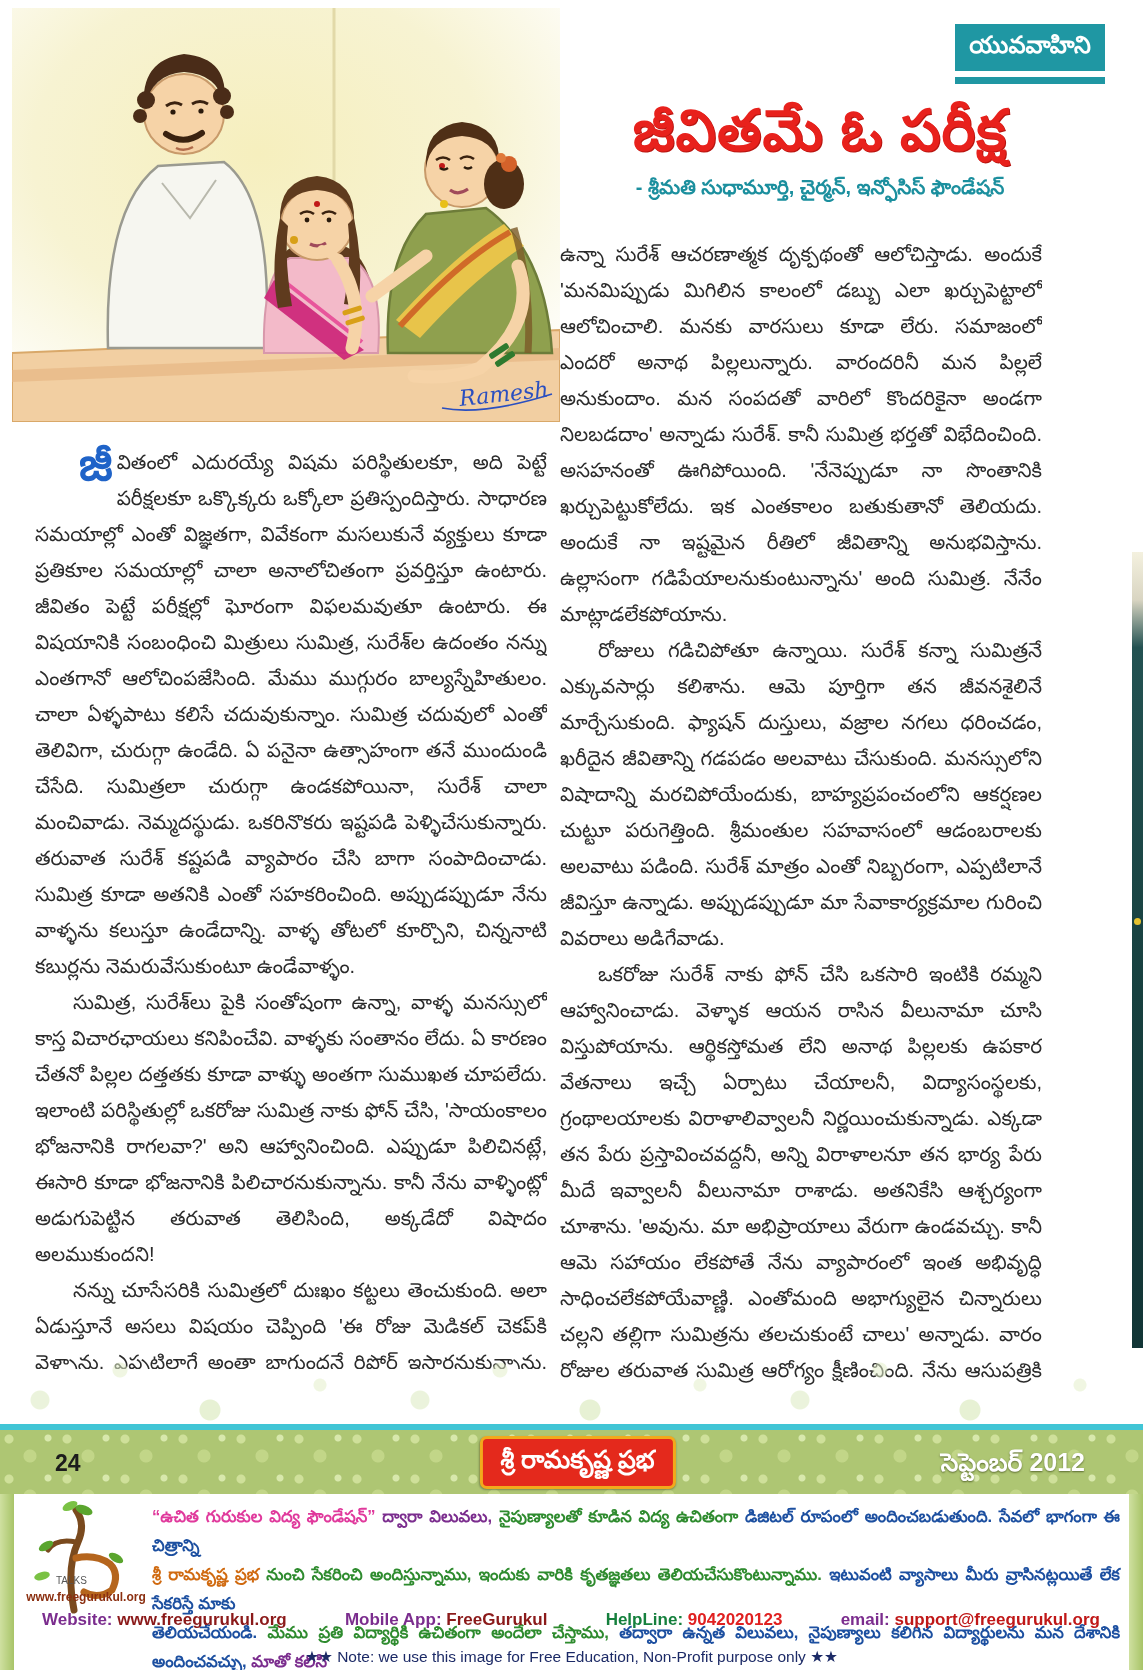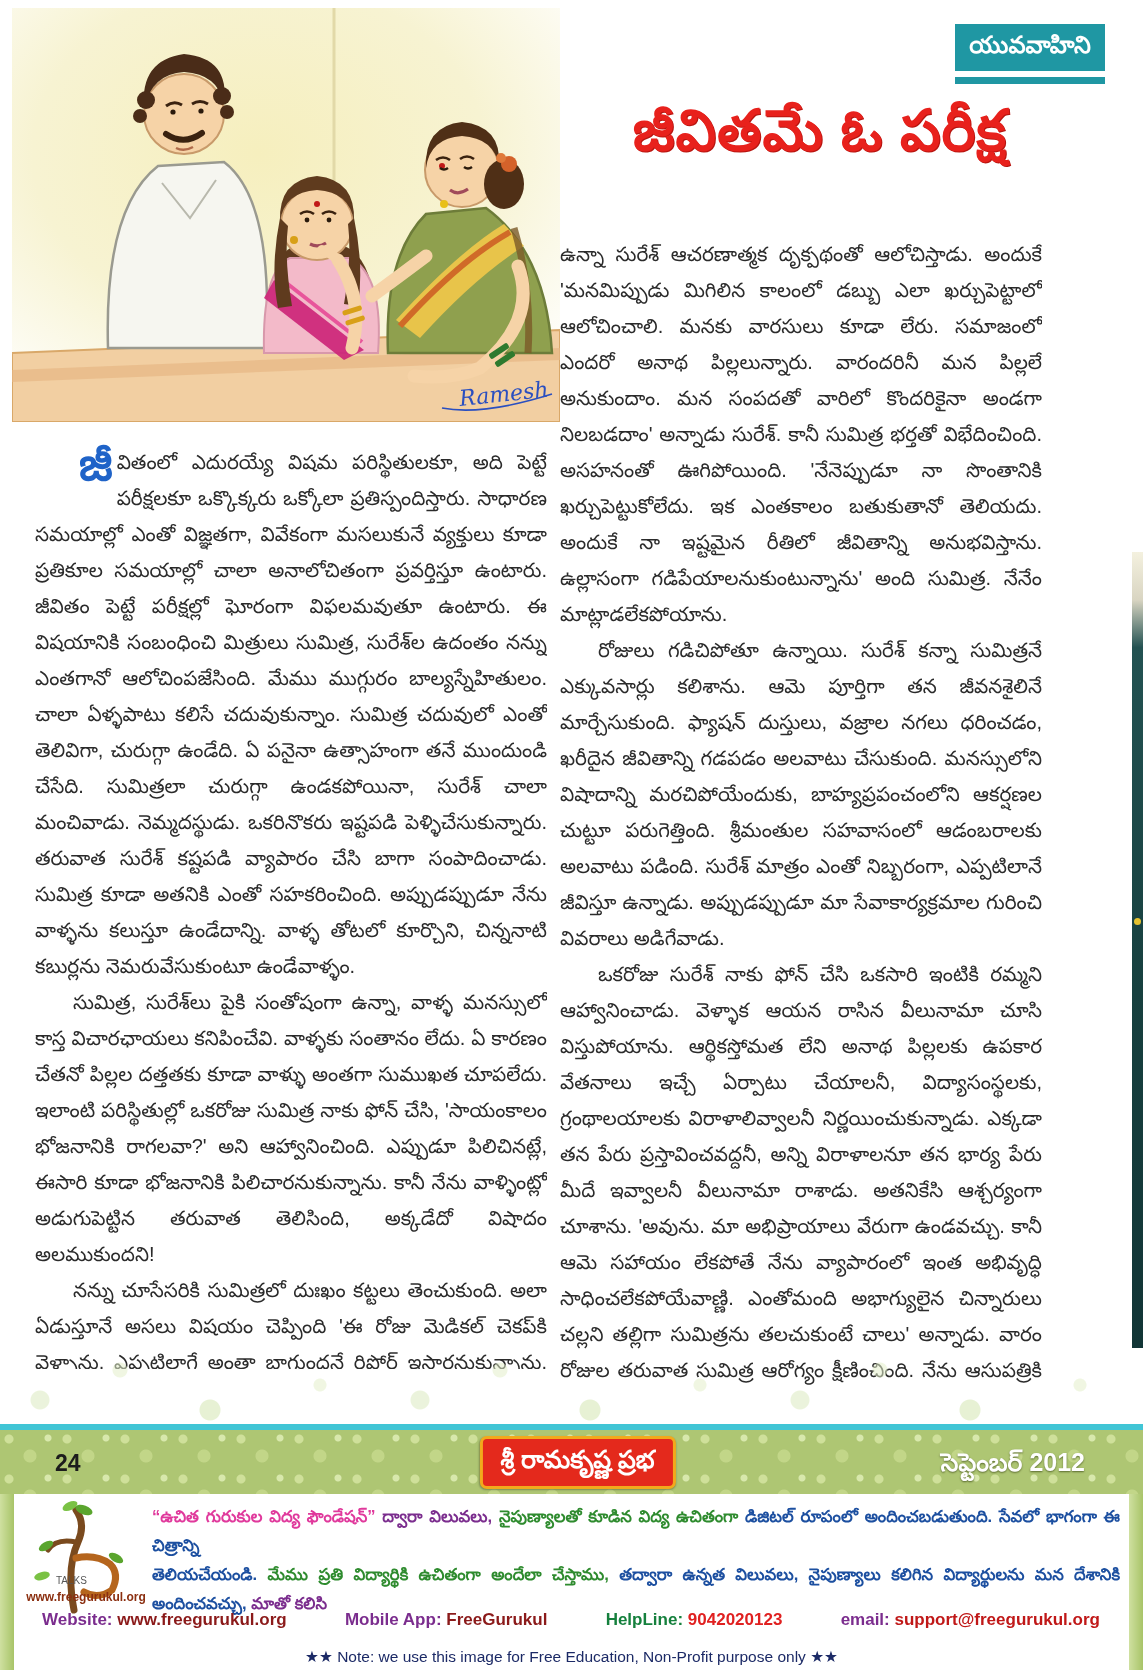--- a/index.html
+++ b/index.html
@@ -157,20 +157,21 @@
       <path d="M430,400 Q470,408 540,386" fill="none" stroke="#2a4fc0" stroke-width="1.6"></path>
     </svg>
   </div>
 
   <div class="masthead-box">
     <span>యువవాహిని</span>
   </div>
   <div class="masthead-rule"></div>
 
   <div class="title">జీవితమే ఓ పరీక్ష</div>
+  <div class="byline">- శ్రీమతి సుధామూర్తి, చైర్మన్, ఇన్ఫోసిస్ ఫౌండేషన్</div>
 
   <div class="col col-right">
     <p>ఉన్నా సురేశ్ ఆచరణాత్మక దృక్పథంతో ఆలోచిస్తాడు. అందుకే 'మనమిప్పుడు మిగిలిన కాలంలో డబ్బు ఎలా ఖర్చుపెట్టాలో ఆలోచించాలి. మనకు వారసులు కూడా లేరు. సమాజంలో ఎందరో అనాథ పిల్లలున్నారు. వారందరినీ మన పిల్లలే అనుకుందాం. మన సంపదతో వారిలో కొందరికైనా అండగా నిలబడదాం' అన్నాడు సురేశ్. కానీ సుమిత్ర భర్తతో విభేదించింది. అసహనంతో ఊగిపోయింది. 'నేనెప్పుడూ నా సొంతానికి ఖర్చుపెట్టుకోలేదు. ఇక ఎంతకాలం బతుకుతానో తెలియదు. అందుకే నా ఇష్టమైన రీతిలో జీవితాన్ని అనుభవిస్తాను. ఉల్లాసంగా గడిపేయాలనుకుంటున్నాను' అంది సుమిత్ర. నేనేం మాట్లాడలేకపోయాను.</p>
     <p class="indent">రోజులు గడిచిపోతూ ఉన్నాయి. సురేశ్ కన్నా సుమిత్రనే ఎక్కువసార్లు కలిశాను. ఆమె పూర్తిగా తన జీవనశైలినే మార్చేసుకుంది. ఫ్యాషన్ దుస్తులు, వజ్రాల నగలు ధరించడం, ఖరీదైన జీవితాన్ని గడపడం అలవాటు చేసుకుంది. మనస్సులోని విషాదాన్ని మరచిపోయేందుకు, బాహ్యప్రపంచంలోని ఆకర్షణల చుట్టూ పరుగెత్తింది. శ్రీమంతుల సహవాసంలో ఆడంబరాలకు అలవాటు పడింది. సురేశ్ మాత్రం ఎంతో నిబ్బరంగా, ఎప్పటిలానే జీవిస్తూ ఉన్నాడు. అప్పుడప్పుడూ మా సేవాకార్యక్రమాల గురించి వివరాలు అడిగేవాడు.</p>
     <p class="indent"><span>ఒకరోజు సురేశ్ నాకు ఫోన్ చేసి ఒకసారి ఇంటికి రమ్మని ఆహ్వానించాడు. వెళ్ళాక ఆయన రాసిన వీలునామా చూసి విస్తుపోయాను. ఆర్థికస్తోమత లేని అనాథ పిల్లలకు ఉపకార వేతనాలు ఇచ్చే ఏర్పాటు చేయాలనీ, విద్యాసంస్థలకు, గ్రంథాలయాలకు విరాళాలివ్వాలనీ నిర్ణయించుకున్నాడు. ఎక్కడా తన పేరు ప్రస్తావించవద్దనీ, అన్ని విరాళాలనూ తన భార్య పేరు మీదే ఇవ్వాలనీ వీలునామా రాశాడు. అతనికేసి ఆశ్చర్యంగా చూశాను. 'అవును. మా అభిప్రాయాలు వేరుగా ఉండవచ్చు. కానీ ఆమె సహాయం లేకపోతే నేను వ్యాపారంలో ఇంత అభివృద్ధి సాధించలేకపోయేవాణ్ణి. ఎంతోమంది అభాగ్యులైన చిన్నారులు చల్లని తల్లిగా సుమిత్రను తలచుకుంటే చాలు' అన్నాడు. వారం రోజుల తరువాత సుమిత్ర ఆరోగ్యం క్షీణించింది. నేను ఆసుపత్రికి చేరుకునేసరికే ప్రాణం పోయింది. ఆమె బ్యాంకు ఖాతాల్లో రూపాయి కూడా మిగల్లేదని తెలిసింది. తోడు లేరన్న దిగులుతో ఏడాదికి సురేశ్ కూడా నిద్రలోనే కన్నుమూశాడు. సుమిత్ర పేర పిల్లలకు సాయం అందిస్తున్నప్పుడల్లా ఇద్దరూ గుర్తొస్తారు. తాము ఎక్కువ కాలం బతకమని ఇద్దరికీ తెలుసు. కానీ వాస్తవాన్ని ఎదుర్కోవడంలో ఇద్దరూ వేర్వేరు మార్గాలను ఎంచుకున్నారు. </span></p>
 
   </div>
 
   <div class="col col-left">
     <p><span class="dropcap">జీ</span><span>వితంలో ఎదురయ్యే విషమ పరిస్థితులకూ, అది పెట్టే పరీక్షలకూ ఒక్కొక్కరు ఒక్కోలా ప్రతిస్పందిస్తారు. సాధారణ సమయాల్లో ఎంతో విజ్ఞతగా, వివేకంగా మసలుకునే వ్యక్తులు కూడా ప్రతికూల సమయాల్లో చాలా అనాలోచితంగా ప్రవర్తిస్తూ ఉంటారు. జీవితం పెట్టే పరీక్షల్లో ఘోరంగా విఫలమవుతూ ఉంటారు. ఈ విషయానికి సంబంధించి మిత్రులు సుమిత్ర, సురేశ్‌ల ఉదంతం నన్ను ఎంతగానో ఆలోచింపజేసింది. మేము ముగ్గురం బాల్యస్నేహితులం. చాలా ఏళ్ళపాటు కలిసే చదువుకున్నాం. సుమిత్ర చదువులో ఎంతో తెలివిగా, చురుగ్గా ఉండేది. ఏ పనైనా ఉత్సాహంగా తనే ముందుండి చేసేది. సుమిత్రలా చురుగ్గా ఉండకపోయినా, సురేశ్ చాలా మంచివాడు. నెమ్మదస్థుడు. ఒకరినొకరు ఇష్టపడి పెళ్ళిచేసుకున్నారు. తరువాత సురేశ్ కష్టపడి వ్యాపారం చేసి బాగా సంపాదించాడు. సుమిత్ర కూడా అతనికి ఎంతో సహకరించింది. అప్పుడప్పుడూ నేను వాళ్ళను కలుస్తూ ఉండేదాన్ని. వాళ్ళ తోటలో కూర్చొని, చిన్ననాటి కబుర్లను నెమరువేసుకుంటూ ఉండేవాళ్ళం.</span></p>
@@ -202,20 +203,21 @@
       <ellipse cx="58" cy="12" rx="9" ry="4.5" fill="#5aa52e" transform="rotate(20 58 12)"></ellipse>
       <ellipse cx="44" cy="8" rx="8" ry="4" fill="#7ac244" transform="rotate(-25 44 8)"></ellipse>
       <ellipse cx="16" cy="78" rx="8" ry="4" fill="#7ac244" transform="rotate(-15 16 78)"></ellipse>
       <ellipse cx="90" cy="60" rx="8" ry="4" fill="#5aa52e" transform="rotate(30 90 60)"></ellipse>
       <text x="30" y="86" font-size="10" fill="#555" font-family="Liberation Sans, sans-serif">TALKS</text>
     </svg>
     <div class="logo-text">www.freegurukul.org</div>
 
     <div class="info-lines">
       <div><span style="color: rgb(224, 57, 156);">“ఉచిత గురుకుల విద్య ఫౌండేషన్” </span><span style="color: rgb(123, 45, 142);">ద్వారా </span><span style="color: rgb(123, 45, 142);">విలువలు, </span><span style="color: rgb(46, 139, 46);">నైపుణ్యాలతో కూడిన </span><span style="color: rgb(46, 139, 46);">విద్య ఉచితంగా </span><span style="color: rgb(28, 79, 160);">డిజిటల్ రూపంలో అందించబడుతుంది. </span><span style="color: rgb(28, 79, 160);">సేవలో భాగంగా ఈ చిత్రాన్ని</span></div>
+      <div><span style="color: rgb(208, 106, 16);">శ్రీ రామకృష్ణ ప్రభ </span><span style="color: rgb(46, 139, 46);">నుంచి సేకరించి అందిస్తున్నాము, ఇందుకు వారికి కృతజ్ఞతలు తెలియచేసుకొంటున్నాము. </span><span style="color: rgb(28, 79, 160);">ఇటువంటి వ్యాసాలు మీరు వ్రాసినట్లయితే లేక సేకరిస్తే మాకు</span></div>
       <div><span style="color: rgb(28, 79, 160);">తెలియచేయండి. </span><span style="color: rgb(46, 139, 46);">మేము ప్రతి విద్యార్థికి ఉచితంగా అందేలా చేస్తాము, </span><span style="color: rgb(28, 79, 160);">తద్వారా ఉన్నత విలువలు, నైపుణ్యాలు కలిగిన విద్యార్థులను మన దేశానికి అందించవచ్చు, </span><span style="color: rgb(123, 45, 142);">మాతో కలిసి</span></div>
 
     </div>
 
     <div class="contact-row">
       <span><span style="color: rgb(123, 45, 142);">Website: </span><span style="color: rgb(139, 26, 26);">www.freegurukul.org</span></span>
       <span><span style="color: rgb(123, 45, 142);">Mobile App: </span><span style="color: rgb(139, 26, 26);">FreeGurukul</span></span>
       <span><span style="color: #15803d;">HelpLine: </span><span style="color: rgb(224, 32, 32);">9042020123</span></span>
       <span><span style="color: rgb(123, 45, 142);">email: </span><span style="color: rgb(192, 24, 24);">support@freegurukul.org</span></span>
     </div>

